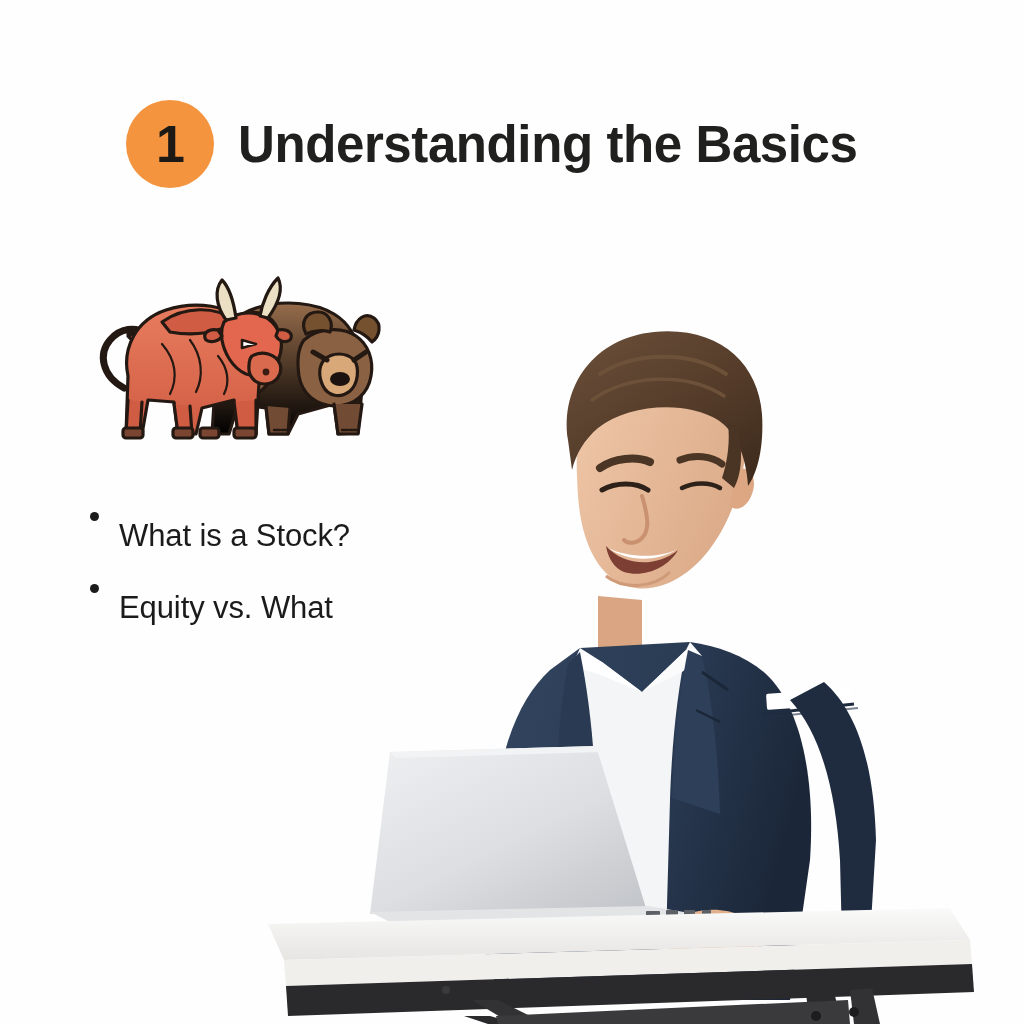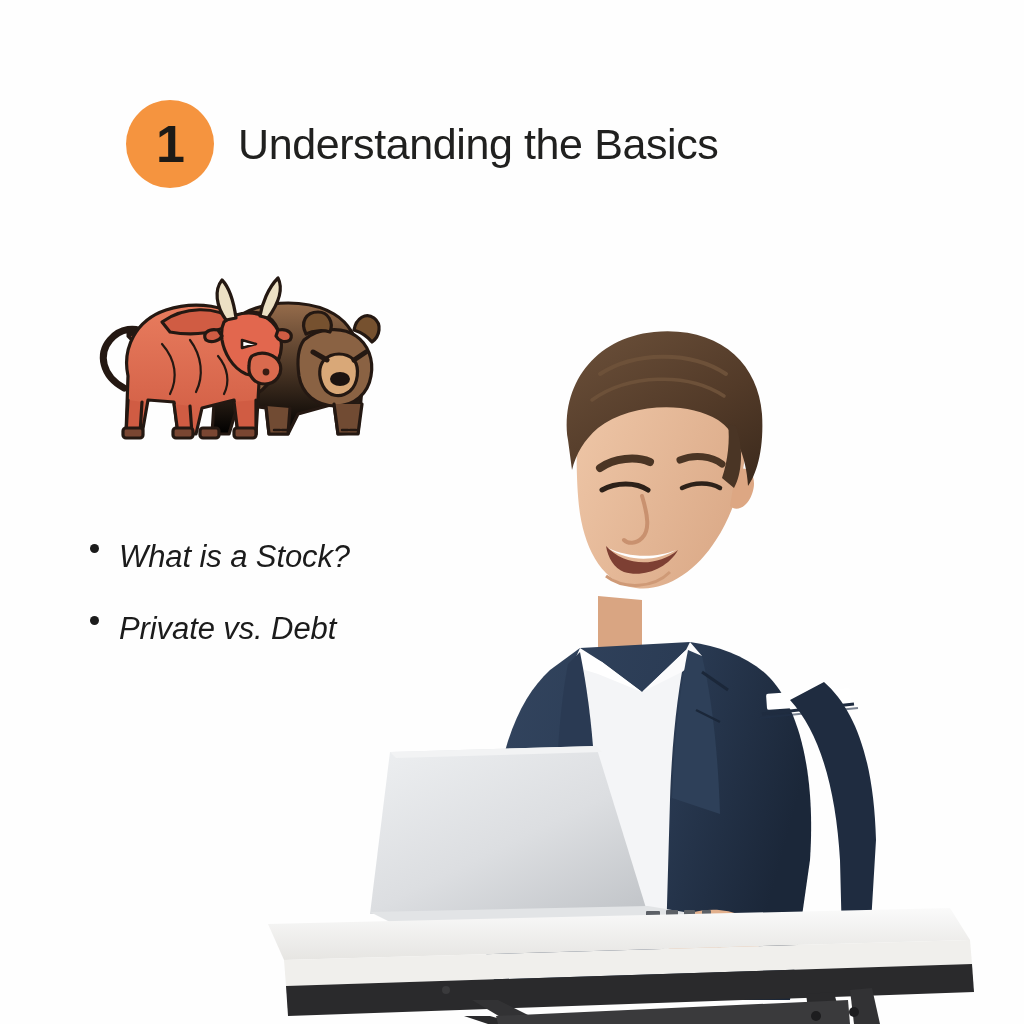--- a/index.html
+++ b/index.html
@@ -38,22 +38,22 @@
     flex: 0 0 auto;
   }
   .badge-number {
     font-size: 52px;
     font-weight: 700;
     color: #1d1a16;
     line-height: 1;
     letter-spacing: -1px;
   }
   .title {
-    font-size: 43px;
-    font-weight: 400;
+    font-size: 51px;
+    font-weight: 700;
     color: #20201f;
     letter-spacing: -0.4px;
     white-space: nowrap;
   }
 
   
   .illustration {
     position: absolute;
     left: 66px;
     top: 248px;
@@ -64,23 +64,22 @@
 
   
   .bullets {
     position: absolute;
     left: 90px;
     top: 520px;
     width: 560px;
   }
   .bullet-row {
     display: flex;
-    align-items: center;
+    align-items: flex-start;
     height: 72px;
-    font-style: italic;
   }
   .bullet-dot {
     width: 9px;
     height: 9px;
     border-radius: 50%;
     background: #1b1b1b;
     flex: 0 0 auto;
     margin-right: 20px;
     position: relative;
     top: -8px;
@@ -206,21 +205,21 @@
     </svg>
   </div>
 
   <div class="bullets">
     <div class="bullet-row">
       <span class="bullet-dot" style="background: rgb(27, 27, 27);"></span>
       <span class="bullet-text" style="color: rgb(27, 27, 27);">What is a Stock?</span>
     </div>
     <div class="bullet-row">
       <span class="bullet-dot" style="background: rgb(27, 27, 27);"></span>
-      <span class="bullet-text" style="color: rgb(27, 27, 27);">Private vs. Debt</span>
+      <span class="bullet-text" style="color: rgb(27, 27, 27);">Equity vs. What</span>
     </div>
   </div>
 
   <div class="photo">
     <svg viewBox="0 0 774 724" xmlns="http://www.w3.org/2000/svg">
       <defs>
         <linearGradient id="suitG" x1="0" y1="0" x2="1" y2="0.3">
           <stop offset="0%" stop-color="#33455f"></stop>
           <stop offset="55%" stop-color="#2b3c55"></stop>
           <stop offset="100%" stop-color="#1b2739"></stop>

